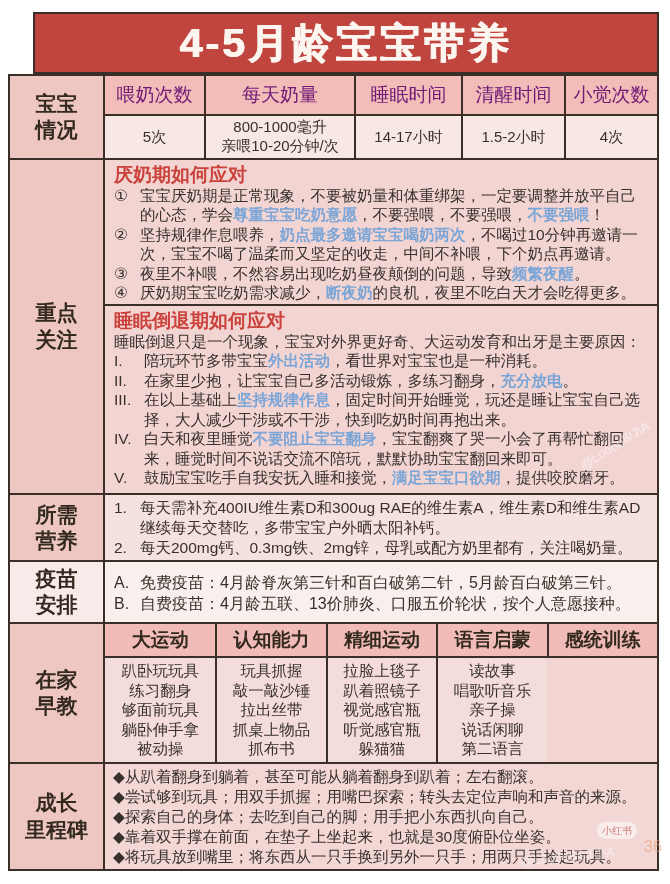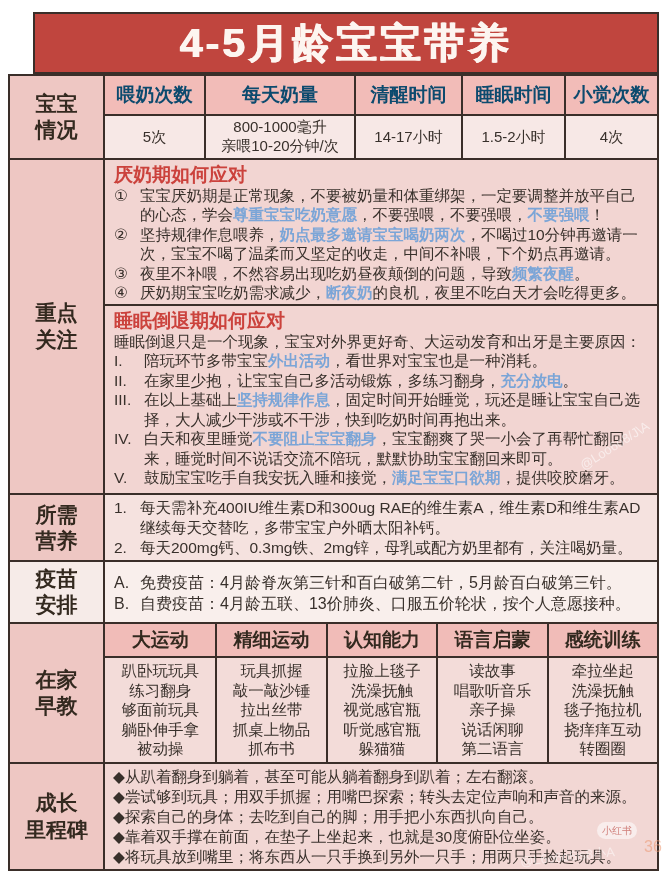--- a/index.html
+++ b/index.html
@@ -59,21 +59,21 @@
   .row-focus{height:336px;}
   .row-nutrition{height:67px;}
   .row-vaccine{height:62px;}
   .row-edu{height:140px;}
 
   
   .status-grid{display:grid;grid-template-columns:99px 150px 107px 103px 1fr;
     grid-template-rows:40px 1fr;width:100%;height:100%;}
   .status-grid>div{display:flex;flex-direction:column;align-items:center;justify-content:center;}
   .status-grid .bl{border-left:2px solid var(--bd);}
-  .hcell{background:var(--hdr-pink);font-weight:bold;font-size:19px;border-bottom:2px solid var(--bd);color:#0c4a6e;}
+  .hcell{background:var(--hdr-pink);font-weight:normal;font-size:19px;border-bottom:2px solid var(--bd);color:#701a75;}
   .vcell{background:var(--val-pink);font-size:15px;line-height:1.25;text-align:center;}
 
   
   .focus-block{padding:3px 8px 2px 9px;}
   .focus-block.first{height:146px;border-bottom:2px solid var(--bd);}
   .focus-block.second{flex:1;}
   .sec-heading{color:var(--red);font-weight:bold;font-size:19px;line-height:23px;}
   .intro{font-size:15.5px;line-height:19.5px;}
 
   
@@ -121,22 +121,22 @@
 
   <div class="row row-status">
     <div class="rlabel">
         <div>宝宝</div>
         <div>情况</div>
       </div>
     <div class="rcontent">
       <div class="status-grid">
         <div class="hcell">喂奶次数</div>
         <div class="hcell bl">每天奶量</div>
+        <div class="hcell bl">睡眠时间</div>
         <div class="hcell bl">清醒时间</div>
-        <div class="hcell bl">睡眠时间</div>
         <div class="hcell bl">小觉次数</div>
         <div class="vcell">
             <div>5次</div>
           </div>
         <div class="vcell bl">
             <div>800-1000毫升</div>
             <div>亲喂10-20分钟/次</div>
           </div>
         <div class="vcell bl">
             <div>14-17小时</div>
@@ -246,59 +246,52 @@
   </div>
 
   <div class="row row-edu">
     <div class="rlabel">
         <div>在家</div>
         <div>早教</div>
       </div>
     <div class="rcontent">
       <div class="edu-grid">
         <div class="ehcell">大运动</div>
+        <div class="ehcell bl">认知能力</div>
         <div class="ehcell bl">精细运动</div>
-        <div class="ehcell bl">认知能力</div>
         <div class="ehcell bl">语言启蒙</div>
         <div class="ehcell bl">感统训练</div>
         <div class="evcell">
             <div>趴卧玩玩具</div>
             <div>练习翻身</div>
             <div>够面前玩具</div>
             <div>躺卧伸手拿</div>
             <div>被动操</div>
           </div>
         <div class="evcell bl">
             <div>玩具抓握</div>
             <div>敲一敲沙锤</div>
             <div>拉出丝带</div>
             <div>抓桌上物品</div>
             <div>抓布书</div>
           </div>
         <div class="evcell bl">
             <div>拉脸上毯子</div>
-            <div>洗澡抚触</div>
+            <div>趴着照镜子</div>
             <div>视觉感官瓶</div>
             <div>听觉感官瓶</div>
             <div>躲猫猫</div>
           </div>
         <div class="evcell bl">
             <div>读故事</div>
             <div>唱歌听音乐</div>
             <div>亲子操</div>
             <div>说话闲聊</div>
             <div>第二语言</div>
           </div>
-        <div class="evcell bl">
-            <div>牵拉坐起</div>
-            <div>洗澡抚触</div>
-            <div>毯子拖拉机</div>
-            <div>挠痒痒互动</div>
-            <div>转圈圈</div>
-          </div>
       </div>
     </div>
   </div>
 
   <div class="row">
     <div class="rlabel">
         <div>成长</div>
         <div>里程碑</div>
       </div>
     <div class="rcontent">

